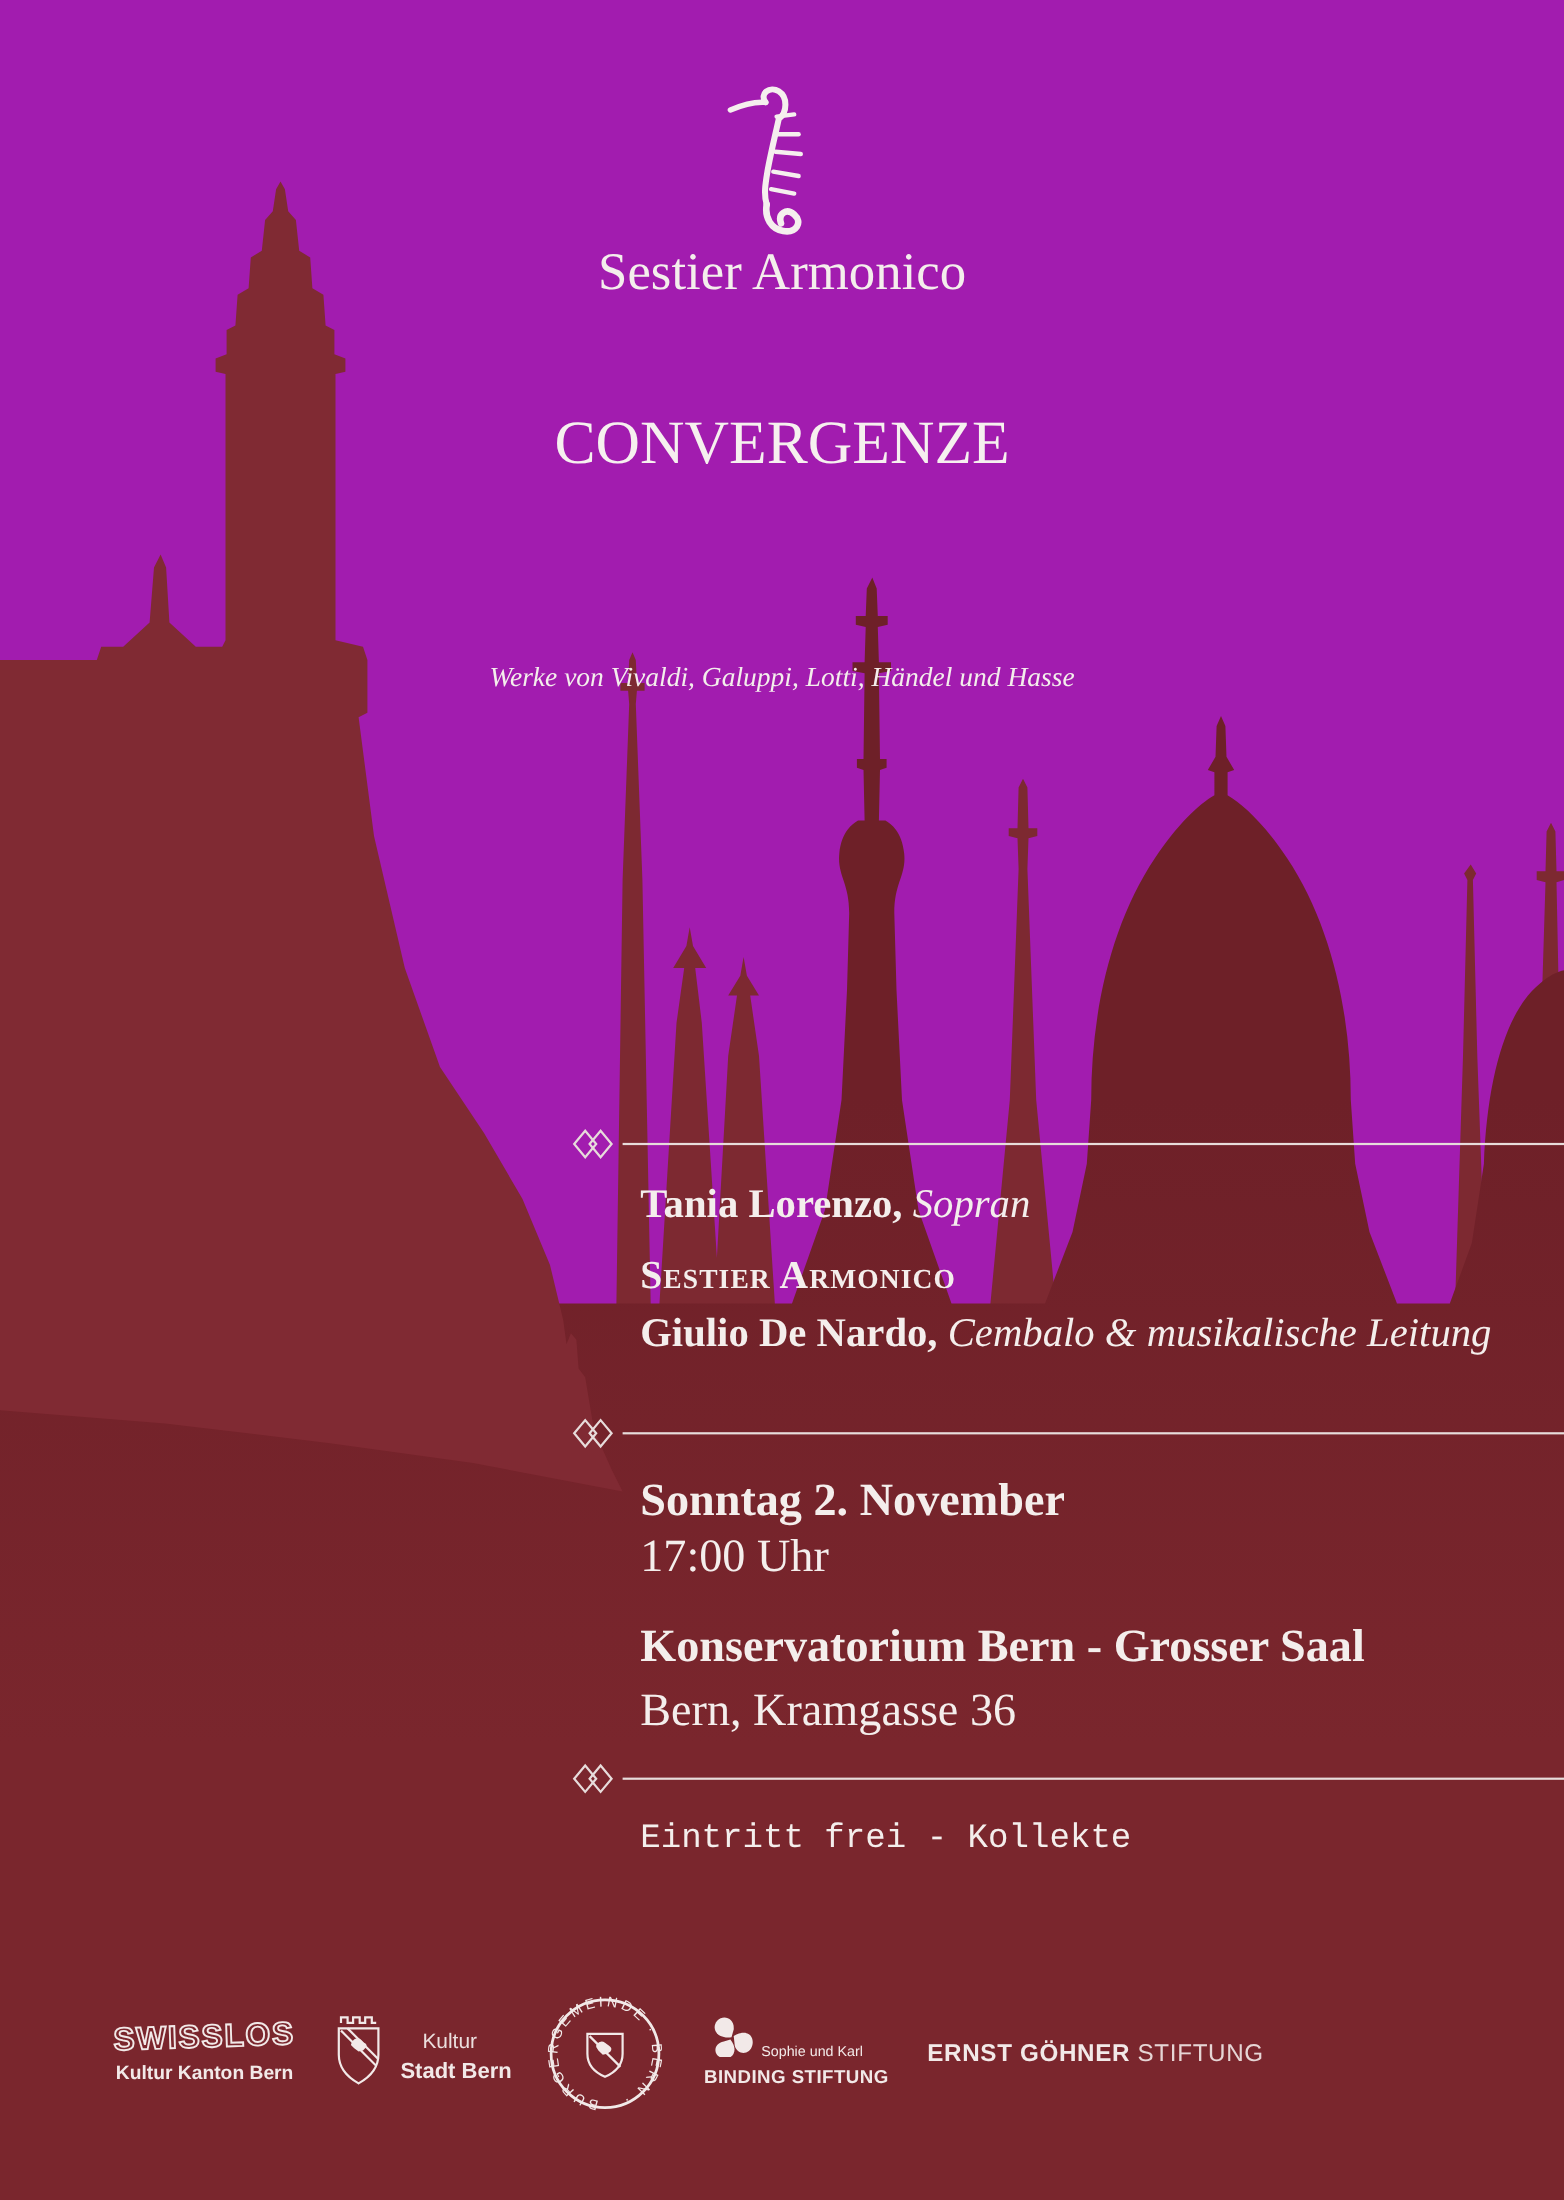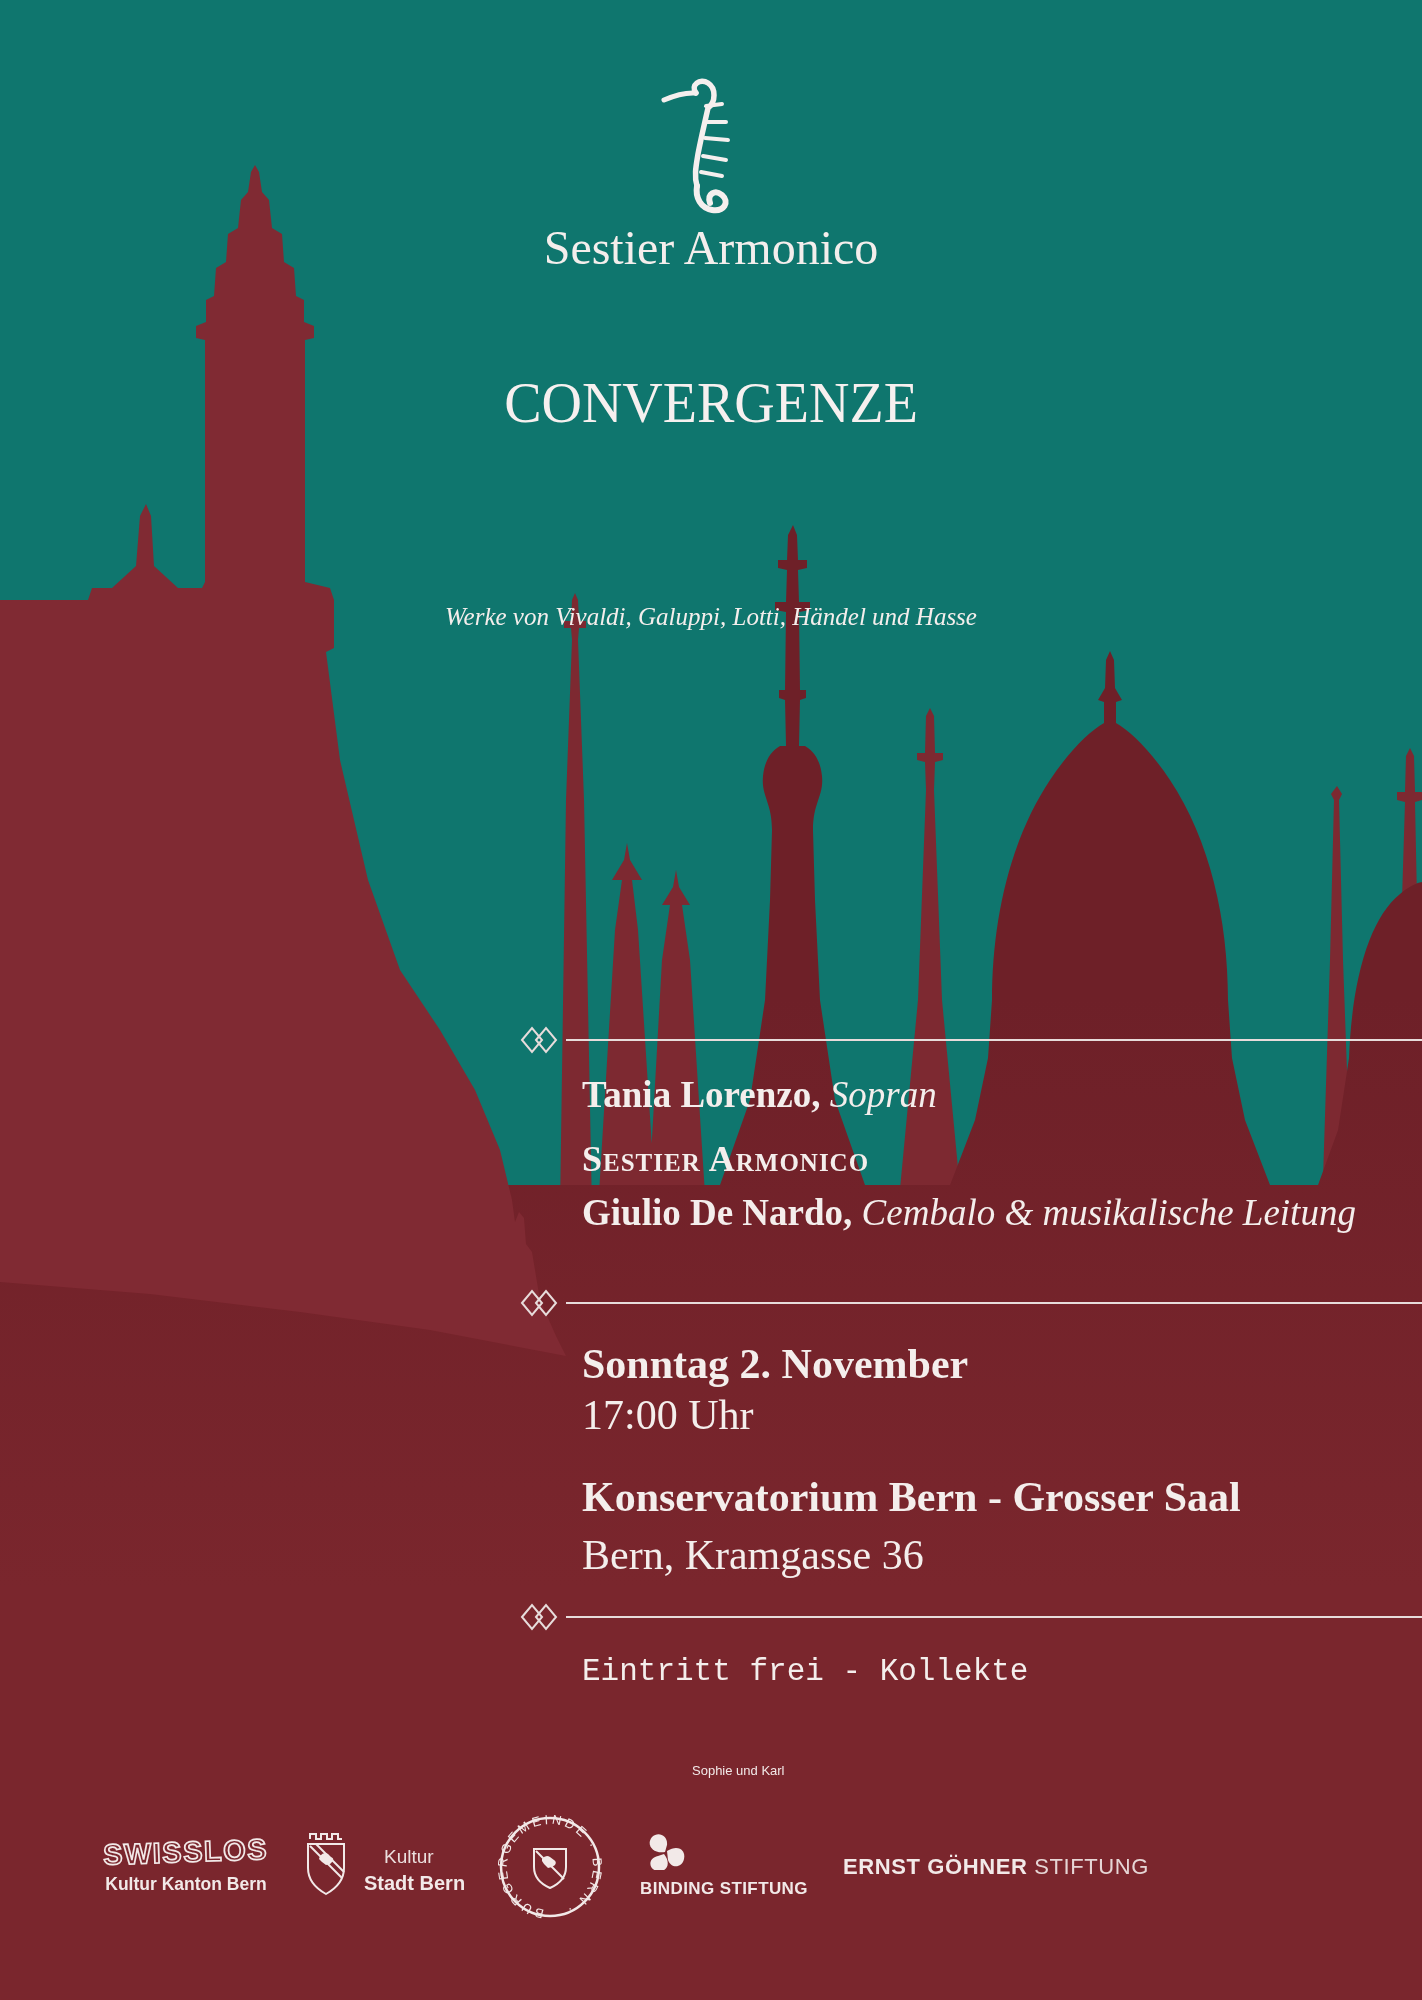--- a/index.html
+++ b/index.html
@@ -1,18 +1,18 @@
 <!DOCTYPE html>
 <html><head>
 <meta charset="utf-8">
 <style>
   html,body{margin:0;padding:0;background:#2b0d10;}
   #poster{
     position:relative; width:1422px; height:2000px; overflow:hidden;
-    background:#0f766e;
+    background:#a21caf;
     font-family:"Liberation Serif","DejaVu Serif",serif;
   }
   .abs{position:absolute;}
   svg.fullbleed{position:absolute;left:0;top:0;width:1422px;height:2000px;}
   .txt{color:#f4eeec; line-height:1.1; white-space:nowrap;}
   .center{left:0;width:1422px;text-align:center;}
   .it{font-style:italic;}
   .bold{font-weight:bold;}
   .smallcaps{font-variant:small-caps;font-weight:600;letter-spacing:1px;}
   .rule{position:absolute;height:2px;background:#e7dcdb;right:0;}
@@ -145,21 +145,21 @@
     <path d="M36,34 h32 v18 q0,14 -16,21 q-16,-7 -16,-21 Z" fill="none" stroke="#f2e9e8" stroke-width="2"></path>
     <path d="M38,36 L66,64" stroke="#f2e9e8" stroke-width="2"></path>
     <path fill="#f2e9e8" d="M44,44 q4,-5 8,-2 l4,3 q3,2 1,5 l-3,2 -4,1 -4,-4 -2,-3 Z"></path>
   </svg>
 
   <svg class="abs" style="left:644px;top:1832px;width:42px;height:38px;" viewBox="0 0 42 38" fill="#f2e9e8">
     <path d="M21,20 C8,22 2,12 8,5 C14,-1 24,3 23,13 Z"></path>
     <path d="M23,19 C34,12 42,18 40,27 C38,36 27,37 24,28 Z"></path>
     <path d="M20,22 C28,32 22,41 13,39 C4,37 4,26 14,24 Z"></path>
   </svg>
-  <div class="abs sans" style="left:692px;top:1763px;font-size:13px;">Sophie und Karl</div>
+  <div class="abs sans" style="left:692px;top:1857px;font-size:13px;">Sophie und Karl</div>
   <div class="abs sans" style="left:640px;top:1879px;font-size:17px;font-weight:bold;letter-spacing:.4px;">BINDING STIFTUNG</div>
 
   <div class="abs sans" style="left:843px;top:1854px;font-size:22px;letter-spacing:.6px;white-space:nowrap;">
     <span style="font-weight:bold;">ERNST GÖHNER</span><span style="font-weight:300;opacity:.9;"> STIFTUNG</span>
   </div>
 
 
 </div>
 
 </body></html>

